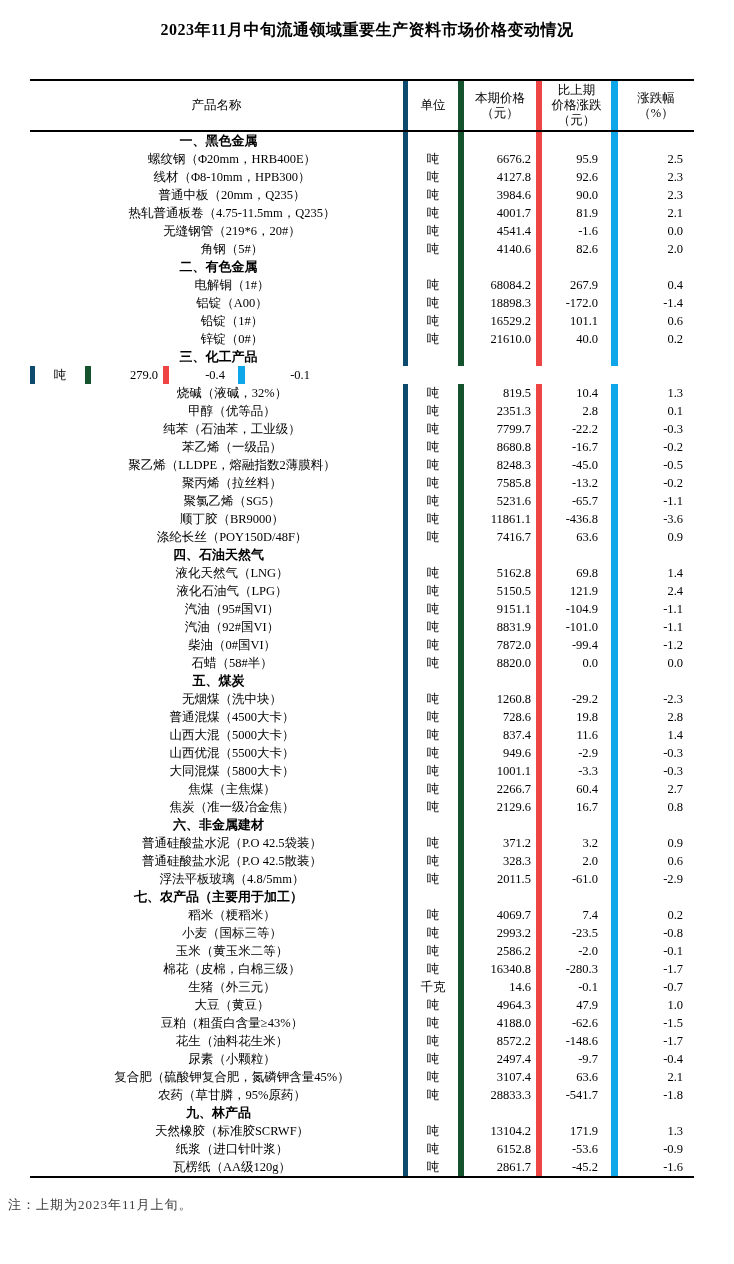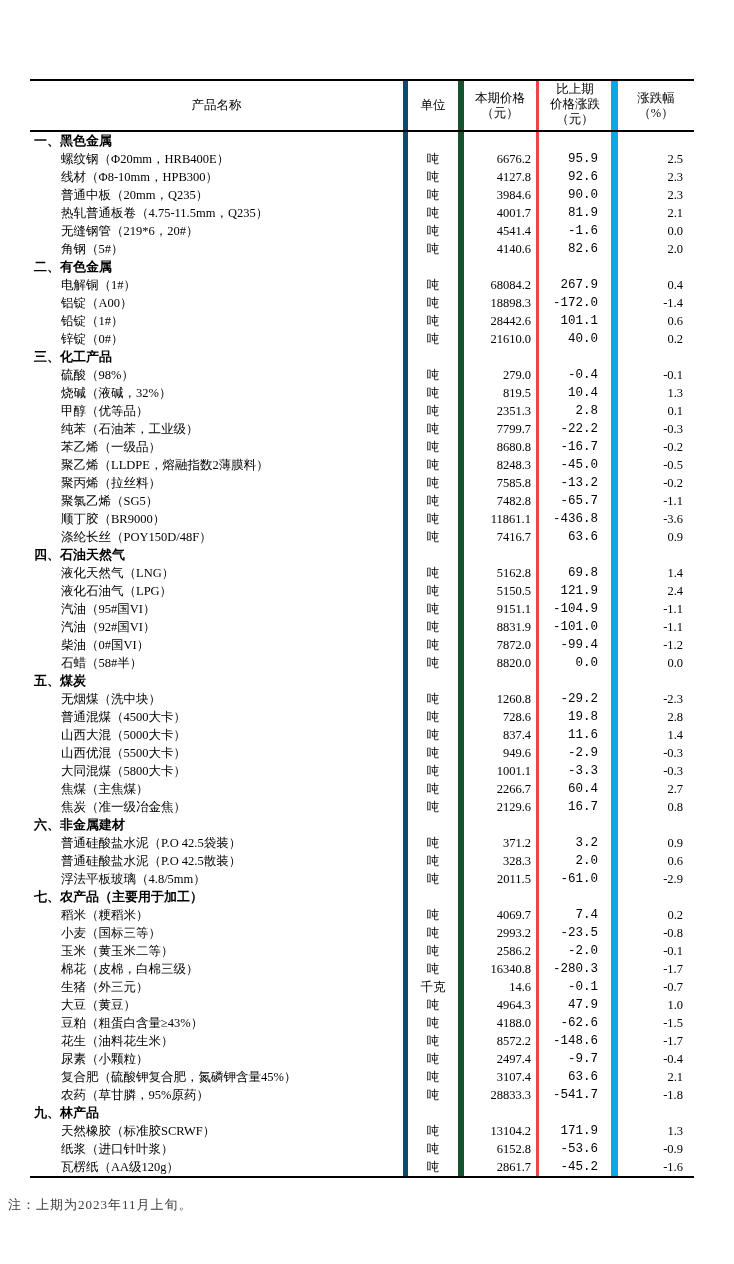--- a/index.html
+++ b/index.html
@@ -34,38 +34,38 @@
   .thead {
     display: flex;
     height: 49px;
     border-bottom: 2px solid #000;
   }
   .tr { display: flex; height: 18px; }
   .th, .td { box-sizing: border-box; flex: 0 0 auto; }
   .col-product { width: 373px; }
   .col-unit    { width: 55px;  border-left: 5px solid #0c4a6e; }
   .col-price   { width: 78px;  border-left: 6px solid #14532d; }
-  .col-change  { width: 75px;  border-left: 3px solid #ef4444; font-family: Liberation Mono, monospace; }
+  .col-change  { width: 75px;  border-left: 6px solid #ef4444; }
   .col-pct     { width: 83px;  border-left: 7px solid #0ea5e9; }
   .th {
     display: flex;
     align-items: center;
     justify-content: center;
     text-align: center;
     font-size: 12.5px;
     line-height: 15px;
     white-space: pre-line;
   }
   .td {
     font-size: 12.5px;
     line-height: 18px;
     white-space: nowrap;
     overflow: hidden;
   }
-  .td.col-product { padding-left: 31px; }
+  .td.col-product { padding-left: 31px; text-align: center; }
   .td.col-unit    { text-align: center; }
   .td.num         { text-align: right; }
   .td.col-price   { padding-right: 5px; }
   .td.col-change  { padding-right: 13px; }
   .td.col-pct     { padding-right: 11px; text-align: right; }
   .tr.section .td.col-product {
     padding-left: 4px;
     font-weight: bold;
     font-size: 13px;
   }
@@ -76,20 +76,21 @@
     font-size: 13px;
     color: #3c3c3c;
     letter-spacing: 1px;
   }
 </style>
 </head>
 <body>
 
 <div class="page">
 
+  <h1 class="title">2023年11月中旬流通领域重要生产资料市场价格变动情况</h1>
 
   <div class="price-table">
     <div class="thead">
       <div class="th col-product">产品名称</div>
       <div class="th col-unit">单位</div>
       <div class="th col-price">本期价格
 （元）</div>
       <div class="th col-change">比上期
 价格涨跌
 （元）</div>
@@ -163,40 +164,39 @@
         <div class="tr">
           <div class="td col-product">铝锭（A00）</div>
           <div class="td col-unit">吨</div>
           <div class="td col-price num">18898.3</div>
           <div class="td col-change num">-172.0</div>
           <div class="td col-pct num">-1.4</div>
         </div>
         <div class="tr">
           <div class="td col-product">铅锭（1#）</div>
           <div class="td col-unit">吨</div>
-          <div class="td col-price num">28442.6</div>
+          <div class="td col-price num">16529.2</div>
           <div class="td col-change num">101.1</div>
           <div class="td col-pct num">0.6</div>
         </div>
         <div class="tr">
           <div class="td col-product">锌锭（0#）</div>
           <div class="td col-unit">吨</div>
           <div class="td col-price num">21610.0</div>
           <div class="td col-change num">40.0</div>
           <div class="td col-pct num">0.2</div>
         </div>
         <div class="tr section">
           <div class="td col-product">三、化工产品</div>
           <div class="td col-unit"></div>
           <div class="td col-price num"></div>
           <div class="td col-change num"></div>
           <div class="td col-pct num"></div>
         </div>
         <div class="tr">
-          <div class="td col-product">硫酸（98%）</div>
           <div class="td col-unit">吨</div>
           <div class="td col-price num">279.0</div>
           <div class="td col-change num">-0.4</div>
           <div class="td col-pct num">-0.1</div>
         </div>
         <div class="tr">
           <div class="td col-product">烧碱（液碱，32%）</div>
           <div class="td col-unit">吨</div>
           <div class="td col-price num">819.5</div>
           <div class="td col-change num">10.4</div>
@@ -233,21 +233,21 @@
         <div class="tr">
           <div class="td col-product">聚丙烯（拉丝料）</div>
           <div class="td col-unit">吨</div>
           <div class="td col-price num">7585.8</div>
           <div class="td col-change num">-13.2</div>
           <div class="td col-pct num">-0.2</div>
         </div>
         <div class="tr">
           <div class="td col-product">聚氯乙烯（SG5）</div>
           <div class="td col-unit">吨</div>
-          <div class="td col-price num">7482.8</div>
+          <div class="td col-price num">5231.6</div>
           <div class="td col-change num">-65.7</div>
           <div class="td col-pct num">-1.1</div>
         </div>
         <div class="tr">
           <div class="td col-product">顺丁胶（BR9000）</div>
           <div class="td col-unit">吨</div>
           <div class="td col-price num">11861.1</div>
           <div class="td col-change num">-436.8</div>
           <div class="td col-pct num">-3.6</div>
         </div>

